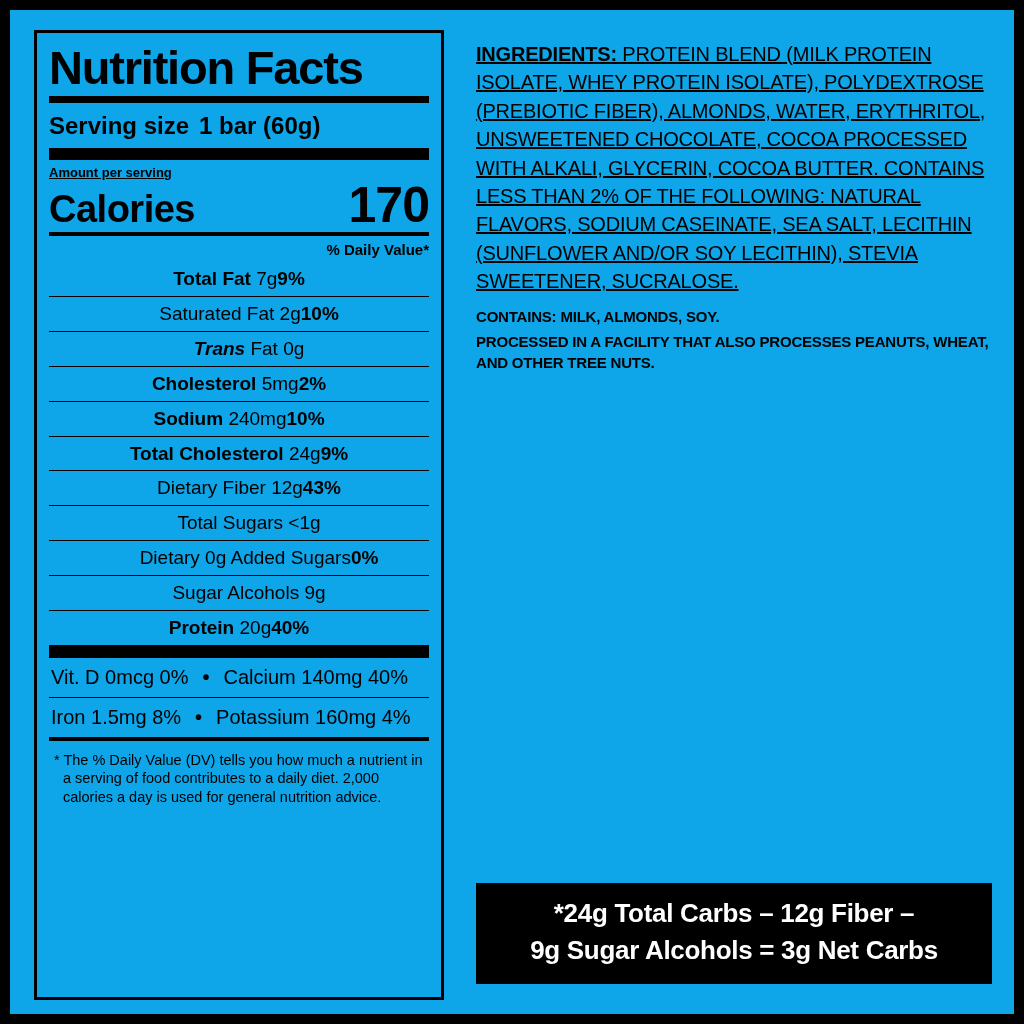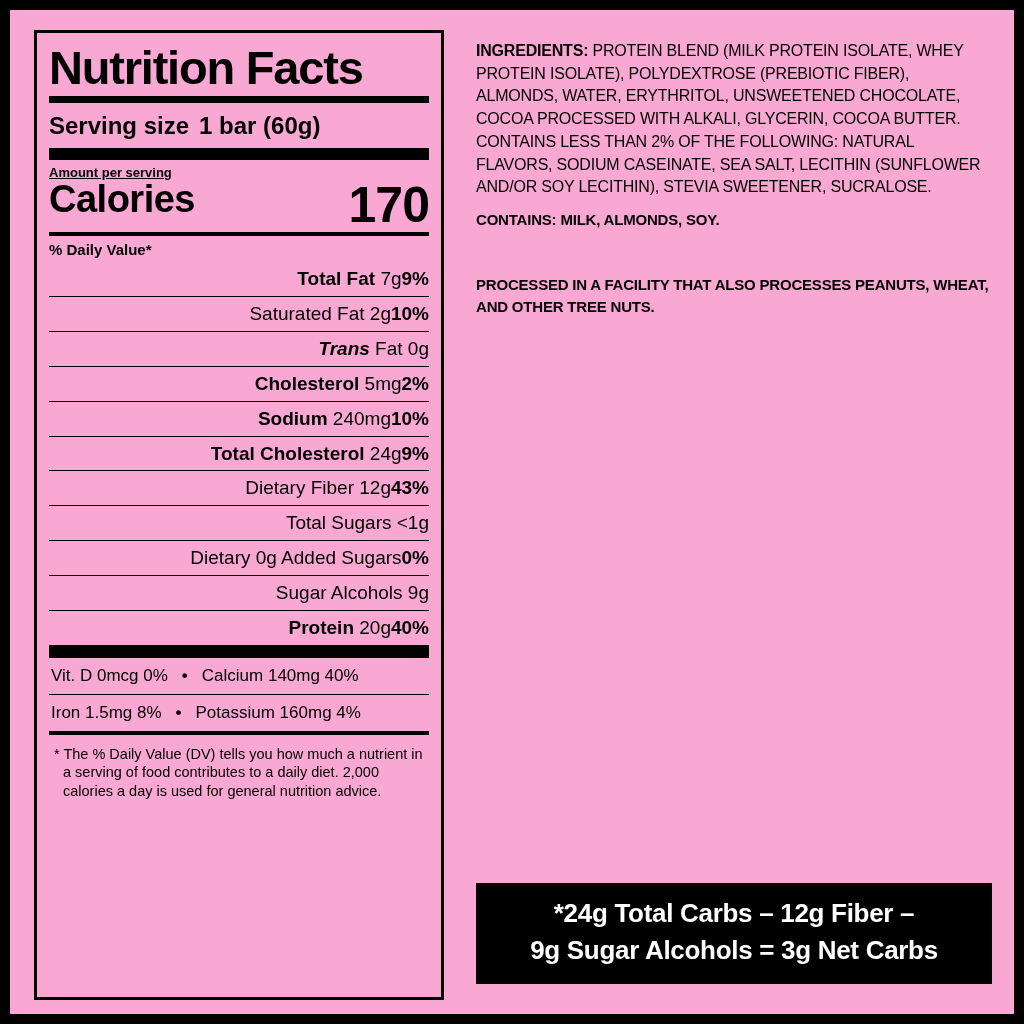--- a/index.html
+++ b/index.html
@@ -13,21 +13,21 @@
     font-family: "Liberation Sans", sans-serif;
     color: #000000;
     position: relative;
     overflow: hidden;
   }
   .page {
     position: absolute;
     inset: 0;
     border: 10px solid #000000;
     box-sizing: border-box;
-    background: #f9a8d4;
+    background: #0ea5e9;
   }
   .inner {
     position: absolute;
     left: 0; top: 0; right: 0; bottom: 0;
     display: flex;
     box-sizing: border-box;
     padding: 16px 18px 16px 24px;
   }
 
   
@@ -65,61 +65,61 @@
   .serving-row .sep { display: inline-block; width: 10px; }
 
   .amount-per {
     font-size: 13px;
     font-weight: 700;
     padding: 5px 0 0 0;
     text-decoration: underline;
   }
   .cal-row {
     display: flex;
-    align-items: flex-start;
+    align-items: flex-end;
     justify-content: space-between;
     padding-bottom: 2px;
   }
   .cal-label {
     font-size: 38px;
     font-weight: 700;
     letter-spacing: -0.5px;
     line-height: 1.05;
   }
   .cal-value {
     font-size: 50px;
     font-weight: 700;
     letter-spacing: -1px;
     line-height: 1.0;
   }
   .dv-header {
-    text-align: left;
+    text-align: right;
     font-size: 15px;
     font-weight: 700;
     padding: 5px 0 4px 0;
   }
 
   .nrow {
     display: flex;
-    justify-content: flex-end;
+    justify-content: center;
     align-items: baseline;
     font-size: 19px;
     padding: 6px 0 6px 0;
     line-height: 1.15;
   }
   .nrow .nm { white-space: nowrap; }
   .nrow .pc { font-weight: 700; white-space: nowrap; }
   .b { font-weight: 700; }
   .i { font-style: italic; font-weight: 700; }
   .ind1 { padding-left: 20px; }
   .ind2 { padding-left: 40px; }
 
   .vit-row {
     display: flex;
-    font-size: 17px;
+    font-size: 20px;
     padding: 8px 2px 8px 2px;
     justify-content: flex-start;
     align-items: baseline;
     white-space: nowrap;
   }
   .vit-row .dot { padding: 0 14px; font-weight: 700; }
 
   .footnote {
     font-size: 14.5px;
     line-height: 1.28;
@@ -132,33 +132,34 @@
   .right-col {
     flex: 1 1 auto;
     padding-left: 32px;
     padding-right: 4px;
     padding-top: 14px;
     display: flex;
     flex-direction: column;
   }
   .ing-block {
     font-family: "Liberation Sans", sans-serif;
-    font-size: 16px;
+    font-size: 20px;
     line-height: 1.42;
     letter-spacing: -0.2px;
+    text-decoration: underline;
   }
   .ing-block .lead { font-weight: 700; }
   .ing-line-bold {
     font-weight: 700;
     font-size: 15px;
     line-height: 1.42;
     letter-spacing: -0.2px;
     padding-top: 10px;
   }
-  .ing-line-bold.tight { padding-top: 4px; margin-top: 40px; }
+  .ing-line-bold.tight { padding-top: 4px; }
 
   .netcarb {
     margin-top: auto;
     background: #000;
     color: #fff;
     font-weight: 700;
     font-size: 26px;
     line-height: 1.45;
     text-align: center;
     padding: 12px 10px 14px 10px;

